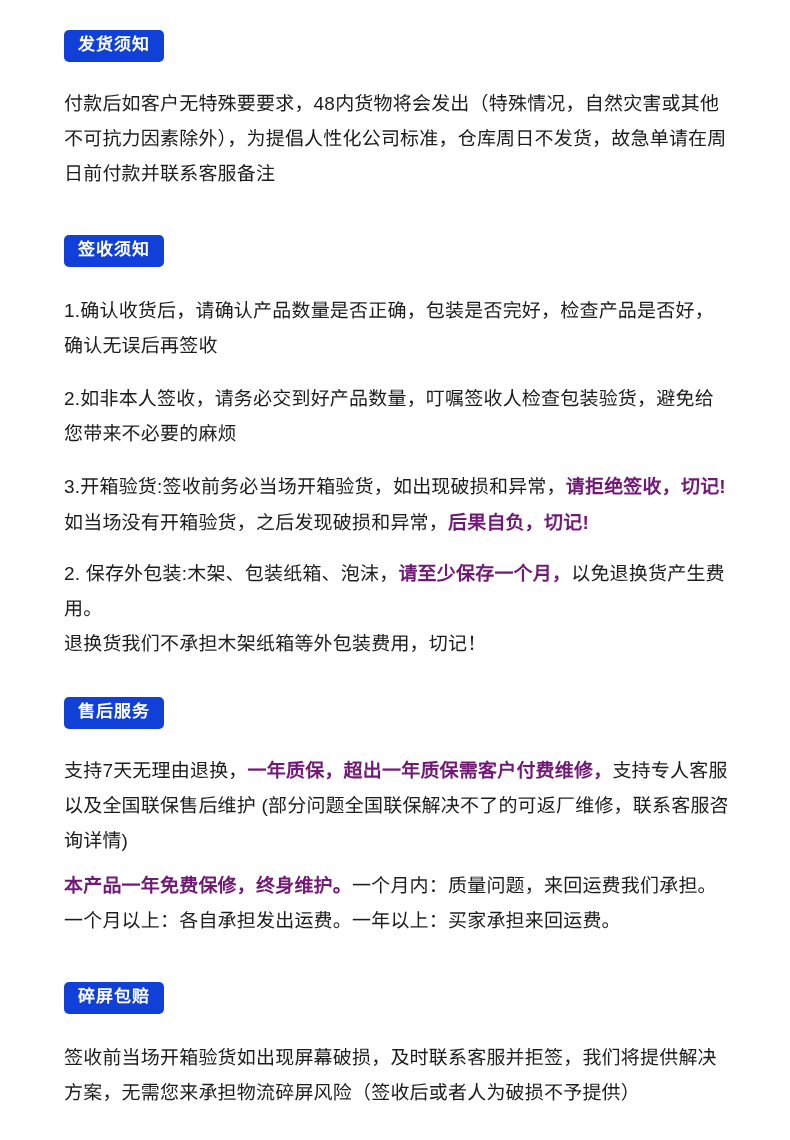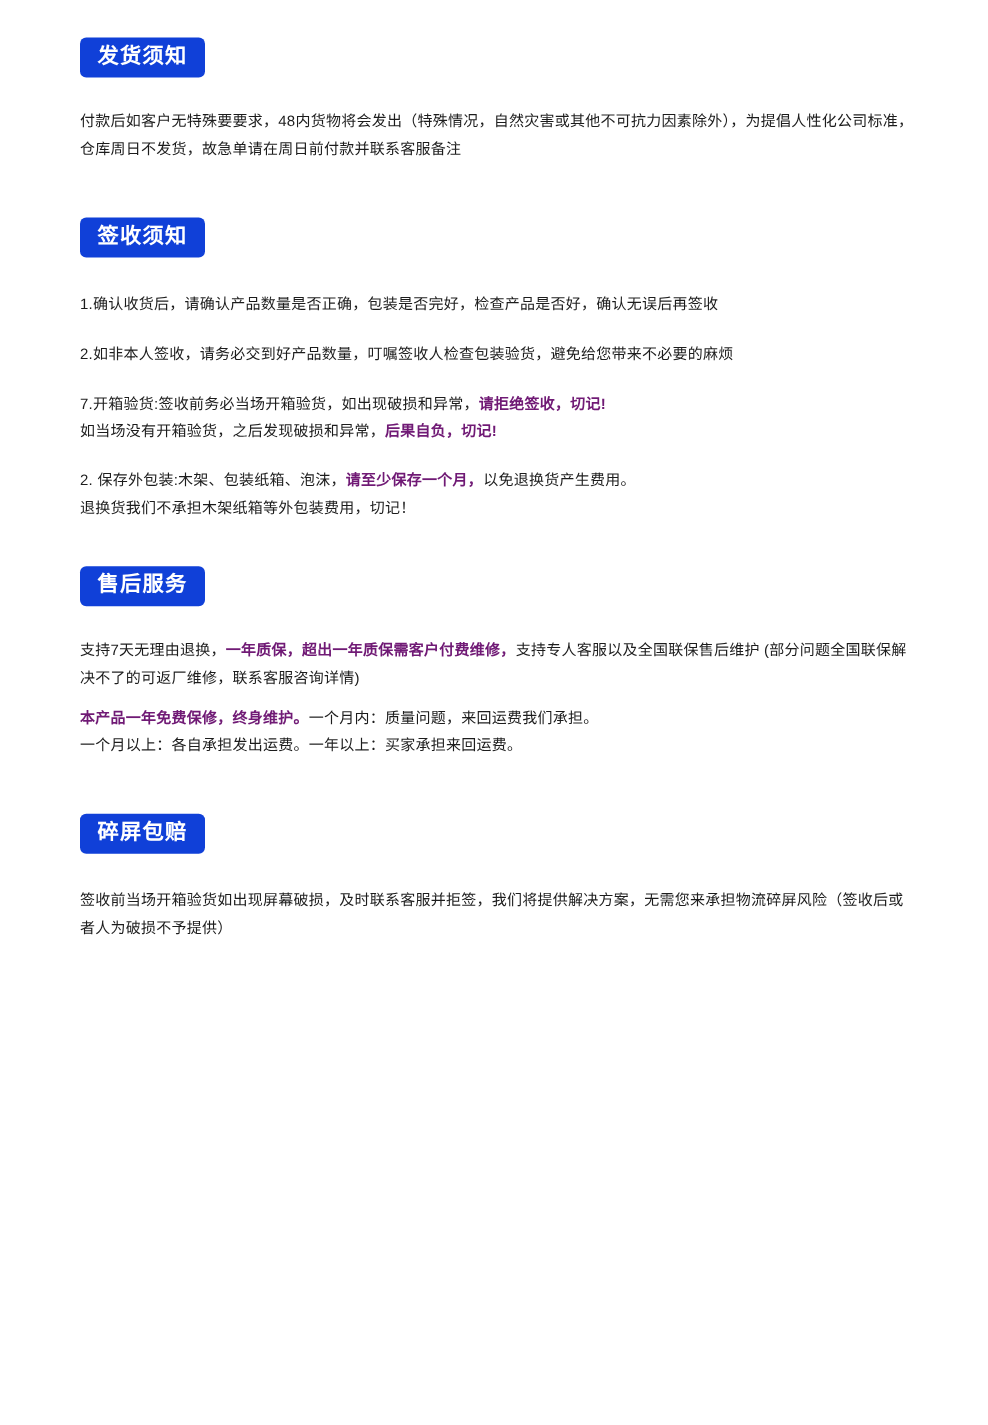--- a/index.html
+++ b/index.html
@@ -30,21 +30,21 @@
     background: #1040d8;
     color: #ffffff;
     font-size: 17px;
     font-weight: bold;
     letter-spacing: 1px;
     padding: 6px 14px 7px 14px;
     border-radius: 5px;
     line-height: 1.1;
   }
   .body-text {
-    font-size: 12px;
+    font-size: 19px;
     line-height: 1.85;
     color: #1c1c1c;
     letter-spacing: 0.2px;
   }
   .para {
     margin: 0;
   }
   .red {
     color: #701a75;
     font-weight: bold;
@@ -79,21 +79,21 @@
   <div class="sp-44"></div>
 
   <div class="section">
     <div class="section-header">签收须知</div>
     <div class="sp-26"></div>
     <div class="body-text">
       <p class="para"><span>1.确认收货后，请确认产品数量是否正确，包装是否完好，检查产品是否好，确认无误后再签收</span></p>
       <div class="sp-18"></div>
       <p class="para"><span>2.如非本人签收，请务必交到好产品数量，叮嘱签收人检查包装验货，避免给您带来不必要的麻烦</span></p>
       <div class="sp-18"></div>
-      <p class="para"><span class="blk">7.开箱验货:签收前务必当场开箱验货，如出现破损和异常，</span><span class="red">请拒绝签收，切记!</span><span class="blk"><br>如当场没有开箱验货，之后发现破损和异常，</span><span class="red">后果自负，切记!</span></p>
+      <p class="para"><span class="blk">3.开箱验货:签收前务必当场开箱验货，如出现破损和异常，</span><span class="red">请拒绝签收，切记!</span><span class="blk"><br>如当场没有开箱验货，之后发现破损和异常，</span><span class="red">后果自负，切记!</span></p>
       <div class="sp-16"></div>
       <p class="para"><span class="blk">2. 保存外包装:木架、包装纸箱、泡沫，</span><span class="red">请至少保存一个月，</span><span class="blk">以免退换货产生费用。<br>退换货我们不承担木架纸箱等外包装费用，切记！</span></p>
     </div>
   </div>
 
   <div class="sp-36"></div>
 
   <div class="section">
     <div class="section-header">售后服务</div>
     <div class="sp-24"></div>

